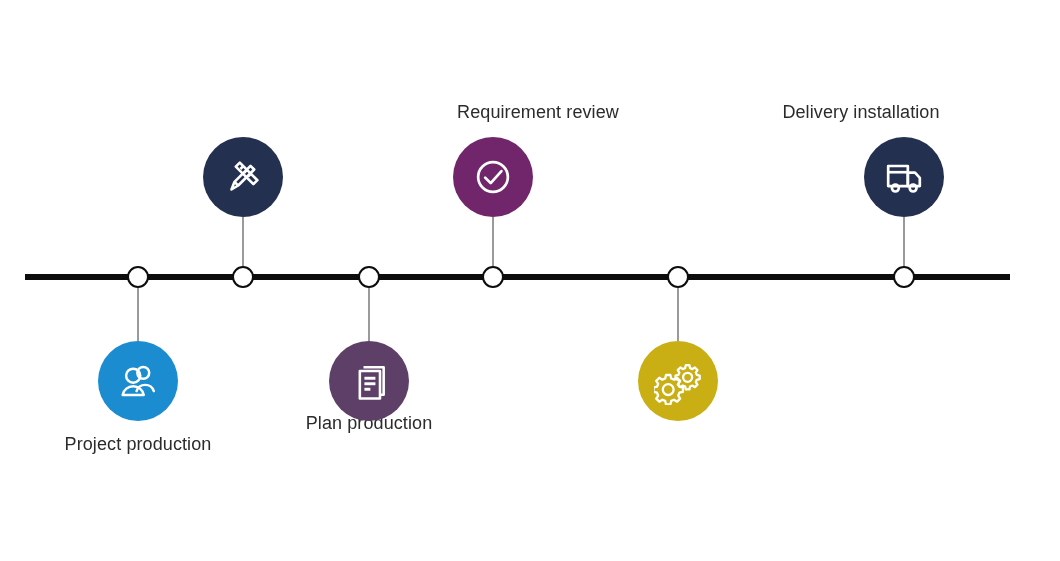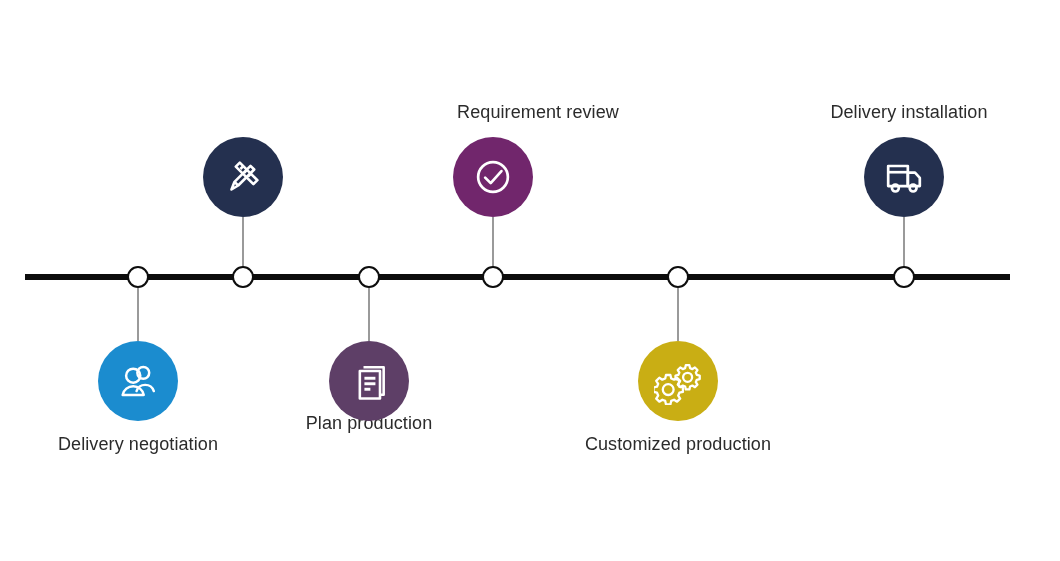--- a/index.html
+++ b/index.html
@@ -90,21 +90,21 @@
   <div class="bubble" style="left:98px; top:341px; background:#1b8ccf;">
     <span>
       <svg width="46" height="46" viewBox="0 0 48 48" fill="none" stroke="#ffffff" stroke-width="2.6" stroke-linecap="round" stroke-linejoin="round">
         <circle cx="29.5" cy="15.5" r="6.2"></circle>
         <path d="M22.5 34.5 a9.5 9.5 0 0 1 18 0"></path>
         <circle cx="19" cy="18.5" r="7.4"></circle>
         <path d="M8 38.5 a11.2 11.2 0 0 1 22 0 Z"></path>
       </svg>
     </span>
   </div>
-  <div class="step-label" style="left:138px; top:433px;">Delivery negotiation</div>
+  <div class="step-label" style="left:138px; top:433px;">Project production</div>
 
   <div class="stem" style="left:242.2px; top:217px; height:52px;"></div>
   <div class="node" style="left:232px;"></div>
   <div class="bubble" style="left:203px; top:137px; background:#24304f;">
     <span>
       <svg width="48" height="48" viewBox="0 0 48 48">
         <g fill="none" stroke="#ffffff" stroke-width="2.6" stroke-linejoin="round">
 
           <path d="M12.5 36.5 L15.5 28.8 L31.5 12.8 L35.2 16.5 L19.2 32.5 Z"></path>
           <path d="M15.5 28.8 L19.2 32.5"></path>
@@ -154,30 +154,29 @@
       <svg width="48" height="48" viewBox="0 0 48 48" fill="none" stroke="#ffffff" stroke-width="2.3" stroke-linejoin="round">
 
         <path d="M31.8 8.2 h3.6 l.65 2.9 2.35 .98 2.5-1.62 2.55 2.55 -1.62 2.5 .98 2.35 2.9 .65 v3.6 l-2.9 .65 -.98 2.35 1.62 2.5 -2.55 2.55 -2.5-1.62 -2.35 .98 -.65 2.9 h-3.6 l-.65-2.9 -2.35-.98 -2.5 1.62 -2.55-2.55 1.62-2.5 -.98-2.35 -2.9-.65 v-3.6 l2.9-.65 .98-2.35 -1.62-2.5 2.55-2.55 2.5 1.62 2.35-.98 Z"></path>
         <circle cx="33.6" cy="20.3" r="4.5"></circle>
 
         <path d="M12.0 18.0 h4.4 l.8 3.5 2.85 1.18 3.02-1.95 3.1 3.1 -1.95 3.02 1.18 2.85 3.5 .8 v4.4 l-3.5 .8 -1.18 2.85 1.95 3.02 -3.1 3.1 -3.02-1.95 -2.85 1.18 -.8 3.5 h-4.4 l-.8-3.5 -2.85-1.18 -3.02 1.95 -3.1-3.1 1.95-3.02 -1.18-2.85 -3.5-.8 v-4.4 l3.5-.8 1.18-2.85 -1.95-3.02 3.1-3.1 3.02 1.95 2.85-1.18 Z"></path>
         <circle cx="14.2" cy="32.6" r="5.4"></circle>
       </svg>
     </span>
   </div>
-  <div class="step-label" style="left:678px; top:433px;">Customized production</div>
 
   <div class="stem" style="left:903.2px; top:217px; height:52px;"></div>
   <div class="node" style="left:893px;"></div>
   <div class="bubble" style="left:864px; top:137px; background:#24304f;">
     <span>
       <svg width="46" height="46" viewBox="0 0 48 48" fill="none" stroke="#ffffff" stroke-width="2.8" stroke-linejoin="round">
         <path d="M7.5 12.5 H28 V33.5 H7.5 Z"></path>
         <path d="M28 19.5 H35.5 L40.5 25 V33.5 H28 Z"></path>
         <path d="M7.5 19 H28"></path>
         <circle cx="15" cy="35.5" r="3.6" fill="none"></circle>
         <circle cx="33.5" cy="35.5" r="3.6" fill="none"></circle>
       </svg>
     </span>
   </div>
-  <div class="step-label" style="left:861px; top:101px;margin-left:48px;">Delivery installation</div>
+  <div class="step-label" style="left:861px; top:101px;">Delivery installation</div>
 
 </div>
 
 </body></html>

